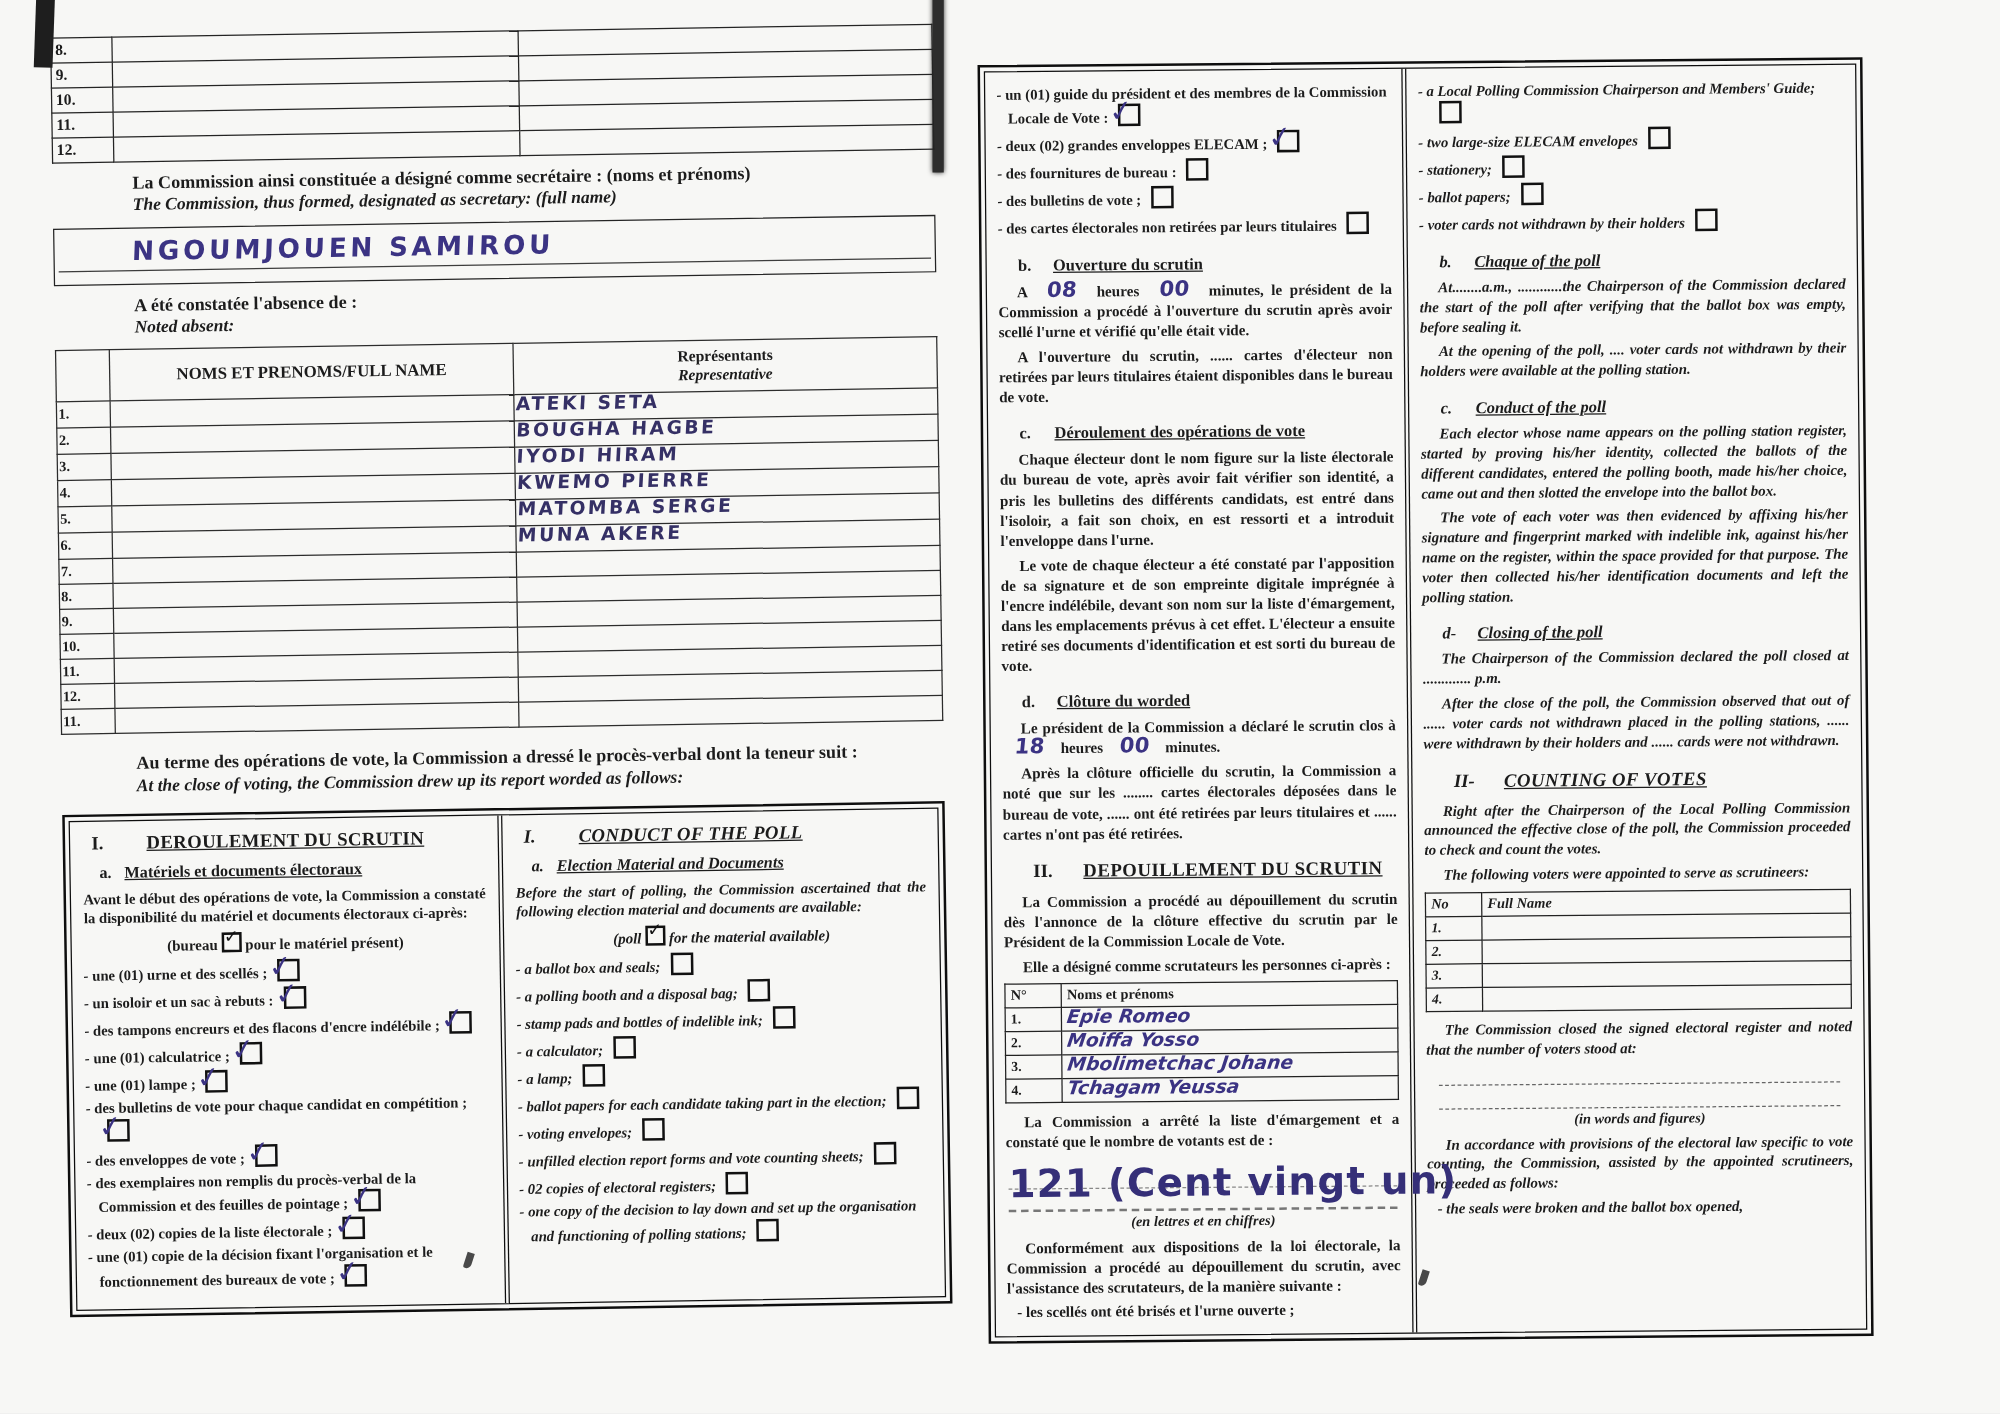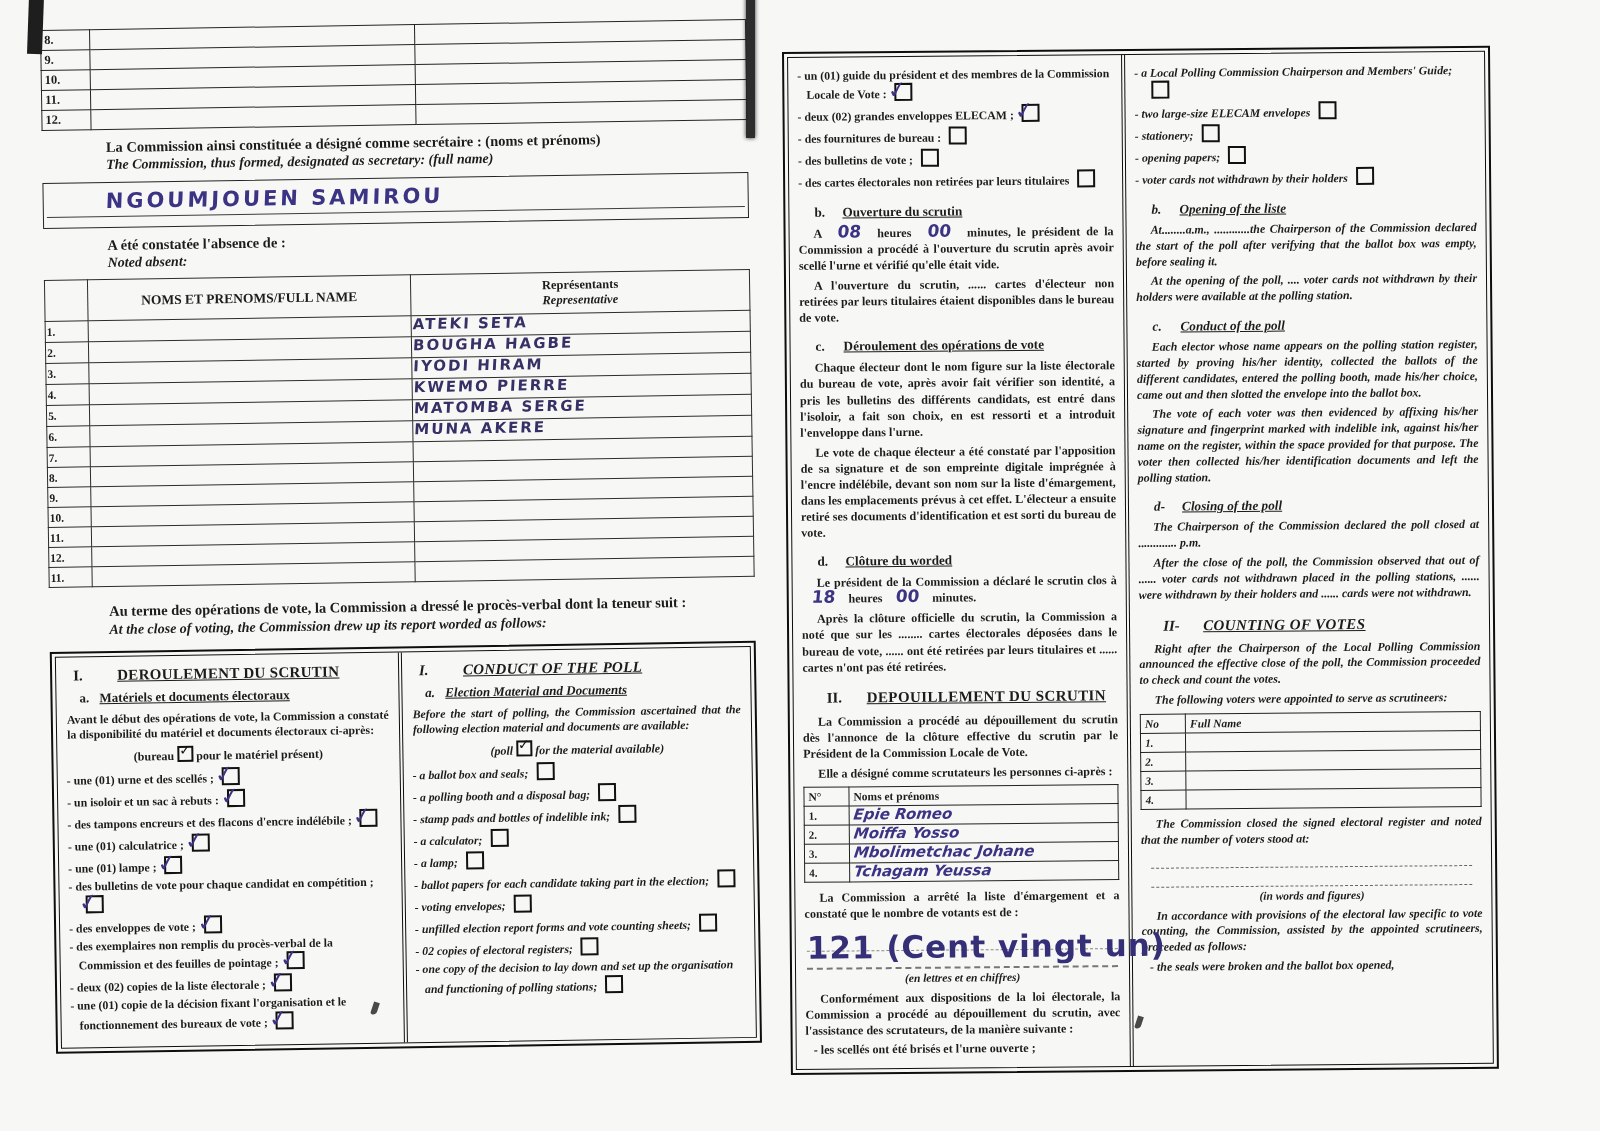--- a/index.html
+++ b/index.html
@@ -373,26 +373,26 @@
           <div class="caption">(en lettres et en chiffres)</div>
 
           <p class="p-fr">Conformément aux dispositions de la loi électorale, la Commission a procédé au dépouillement du scrutin, avec l'assistance des scrutateurs, de la manière suivante :</p>
           <p class="bullet-p">- les scellés ont été brisés et l'urne ouverte ;</p>
         </div>
 
         <div class="bcol col-r2 en">
           <div class="chk-item"><span class="dash">a Local Polling Commission Chairperson and Members' Guide;</span><span class="checkbox"></span></div>
           <div class="chk-item"><span class="dash">two large-size ELECAM envelopes</span><span class="checkbox"></span></div>
           <div class="chk-item"><span class="dash">stationery;</span><span class="checkbox"></span></div>
-          <div class="chk-item"><span class="dash">opening papers;</span><span class="checkbox"></span></div>
+          <div class="chk-item"><span class="dash">ballot papers;</span><span class="checkbox"></span></div>
           <div class="chk-item"><span class="dash">voter cards not withdrawn by their holders</span><span class="checkbox"></span></div>
 
           <div class="sec-head">
             <span class="tn">b.</span>
-            <span class="tt">Opening of the liste</span>
+            <span class="tt">Chaque of the poll</span>
           </div>
           <p class="p-en">At........a.m., ............the Chairperson of the Commission declared the start of the poll after verifying that the ballot box was empty, before sealing it.</p>
           <p class="p-en">At the opening of the poll, .... voter cards not withdrawn by their holders were available at the polling station.</p>
 
           <div class="sec-head">
             <span class="tn">c.</span>
             <span class="tt">Conduct of the poll</span>
           </div>
           <p class="p-en">Each elector whose name appears on the polling station register, started by proving his/her identity, collected the ballots of the different candidates, entered the polling booth, made his/her choice, came out and then slotted the envelope into the ballot box.</p>
           <p class="p-en">The vote of each voter was then evidenced by affixing his/her signature and fingerprint marked with indelible ink, against his/her name on the register, within the space provided for that purpose. The voter then collected his/her identification documents and left the polling station.</p>

